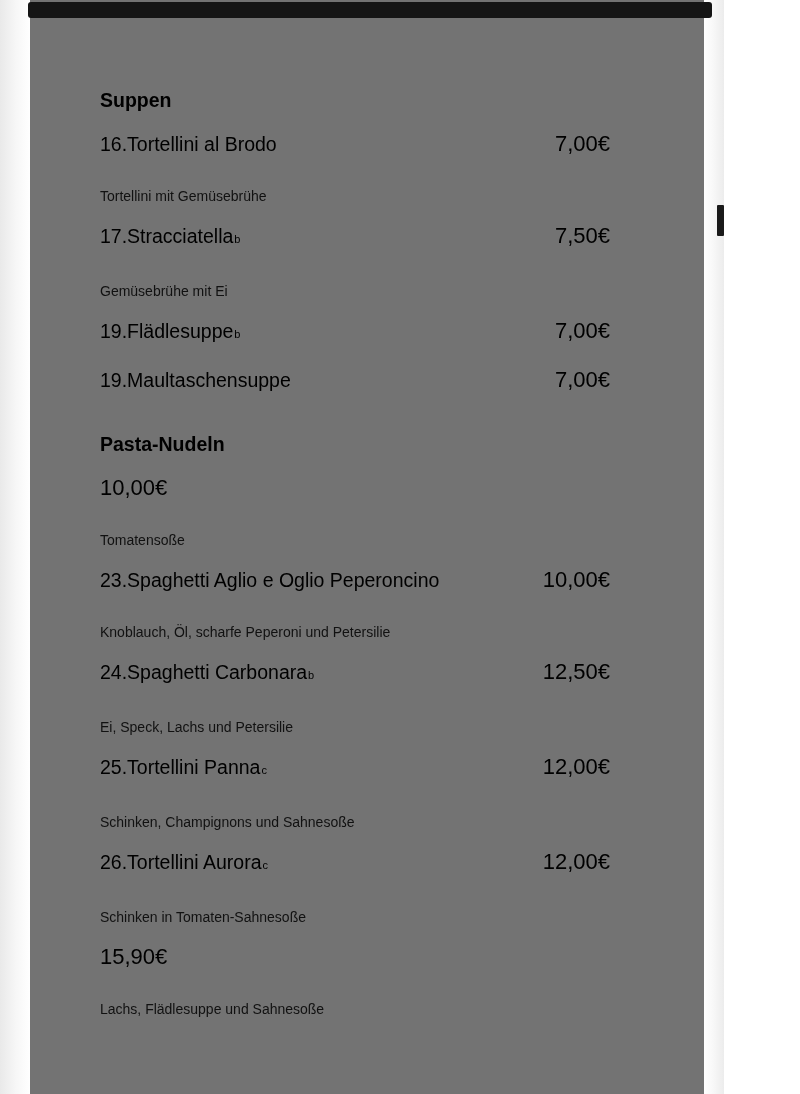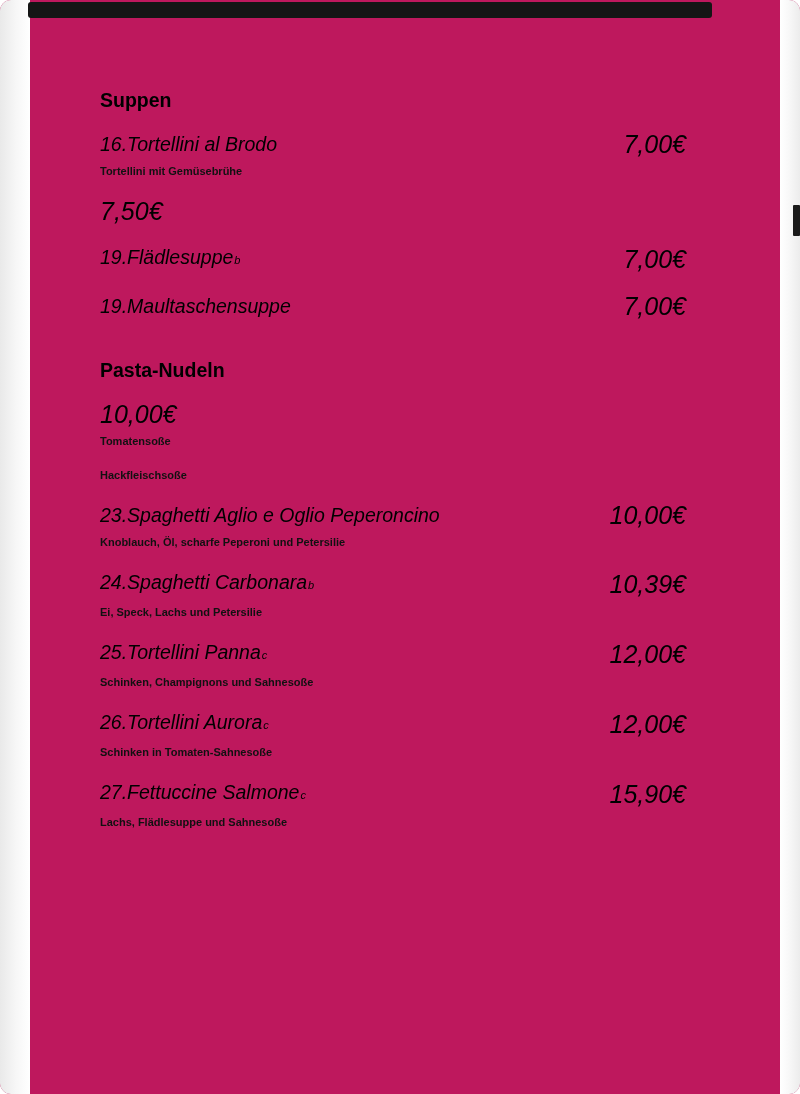--- a/index.html
+++ b/index.html
@@ -4,25 +4,24 @@
 <style>
   html, body {
     margin: 0;
     padding: 0;
     background: #ffffff;
     font-family: "Liberation Sans", sans-serif;
     color: #000000;
   }
   .page {
     position: relative;
-    width: 800px;
+    width: 724px;
     height: 1094px;
-    background: #be185d;
+    background: #737373;
     overflow: hidden;
-    border-radius: 11px;
   }
   .edge-left {
     position: absolute;
     left: 0; top: 0; bottom: 0;
     width: 30px;
     background: linear-gradient(to right, #e9e9e9 0%, #f7f7f7 55%, #ffffff 100%);
   }
   .edge-right {
     position: absolute;
     right: 0; top: 0; bottom: 0;
@@ -58,43 +57,41 @@
   }
   .section-pasta {
     margin-top: 36px;
   }
   .menu-item {
     margin-bottom: 18px;
   }
   .item-row {
     display: flex;
     justify-content: space-between;
-    align-items: center;
+    align-items: flex-start;
     font-size: 19.5px;
     line-height: 28px;
-    font-style: italic;
   }
   .item-name {
     white-space: nowrap;
   }
   .marker {
     font-size: 11px;
     vertical-align: baseline;
     margin-left: 1px;
   }
   .item-price {
     white-space: nowrap;
-    font-size: 25px;
+    font-size: 22px;
   }
   .item-desc {
-    font-size: 11px;
+    font-size: 14px;
     line-height: 16px;
-    margin-top: 5px;
+    margin-top: 30px;
     color: #111111;
-    font-weight: bold;
   }
 </style>
 </head>
 <body>
 
 <div class="page">
 
   <div class="edge-left"></div>
   <div class="edge-right"></div>
   <div class="top-bar" style="background:#151515;"></div>
@@ -108,22 +105,24 @@
       <div class="menu-item">
         <div class="item-row">
           <span class="item-name">16.Tortellini al Brodo</span>
           <span class="item-price">7,00€</span>
         </div>
         <div class="item-desc">Tortellini mit Gemüsebrühe</div>
       </div>
 
       <div class="menu-item">
         <div class="item-row">
+          <span class="item-name"><span>17.Stracciatella</span><span class="marker">b</span></span>
           <span class="item-price">7,50€</span>
         </div>
+        <div class="item-desc">Gemüsebrühe mit Ei</div>
       </div>
 
       <div class="menu-item">
         <div class="item-row">
           <span class="item-name"><span>19.Flädlesuppe</span><span class="marker">b</span></span>
           <span class="item-price">7,00€</span>
         </div>
       </div>
 
       <div class="menu-item">
@@ -138,35 +137,34 @@
       <h2 class="section-title">Pasta-Nudeln</h2>
 
       <div class="menu-item">
         <div class="item-row">
           <span class="item-price">10,00€</span>
         </div>
         <div class="item-desc">Tomatensoße</div>
       </div>
 
       <div class="menu-item">
-        <div class="item-desc">Hackfleischsoße</div>
       </div>
 
       <div class="menu-item">
         <div class="item-row">
           <span class="item-name">23.Spaghetti Aglio e Oglio Peperoncino</span>
           <span class="item-price">10,00€</span>
         </div>
         <div class="item-desc">Knoblauch, Öl, scharfe Peperoni und Petersilie</div>
       </div>
 
       <div class="menu-item">
         <div class="item-row">
           <span class="item-name"><span>24.Spaghetti Carbonara</span><span class="marker">b</span></span>
-          <span class="item-price">10,39€</span>
+          <span class="item-price">12,50€</span>
         </div>
         <div class="item-desc">Ei, Speck, Lachs und Petersilie</div>
       </div>
 
       <div class="menu-item">
         <div class="item-row">
           <span class="item-name"><span>25.Tortellini Panna</span><span class="marker">c</span></span>
           <span class="item-price">12,00€</span>
         </div>
         <div class="item-desc">Schinken, Champignons und Sahnesoße</div>
@@ -175,21 +173,20 @@
       <div class="menu-item">
         <div class="item-row">
           <span class="item-name"><span>26.Tortellini Aurora</span><span class="marker">c</span></span>
           <span class="item-price">12,00€</span>
         </div>
         <div class="item-desc">Schinken in Tomaten-Sahnesoße</div>
       </div>
 
       <div class="menu-item">
         <div class="item-row">
-          <span class="item-name"><span>27.Fettuccine Salmone</span><span class="marker">c</span></span>
           <span class="item-price">15,90€</span>
         </div>
         <div class="item-desc">Lachs, Flädlesuppe und Sahnesoße</div>
       </div>
     </section>
 
   </div>
 </div>
 
 </body></html>

